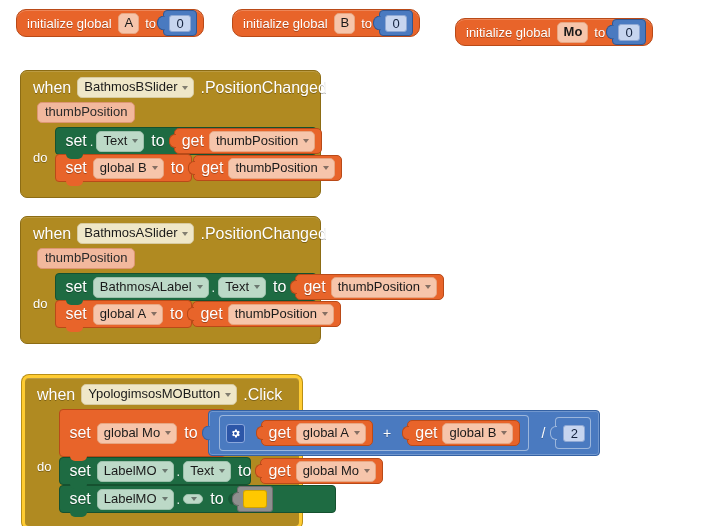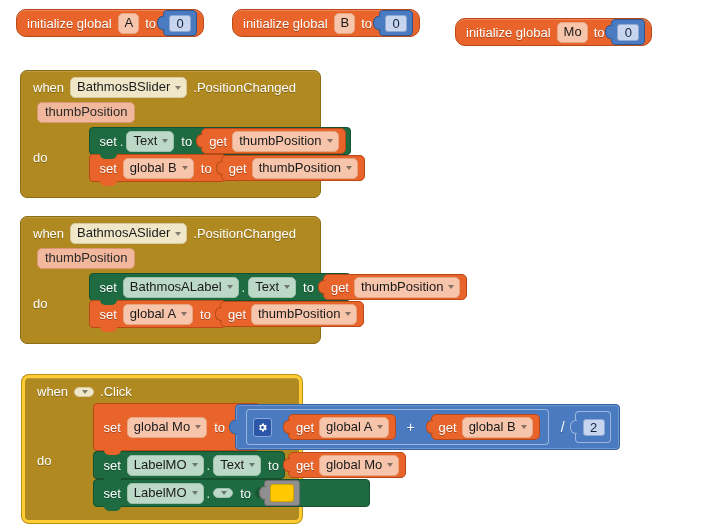--- a/index.html
+++ b/index.html
@@ -20,21 +20,21 @@
     box-sizing: border-box;
   }
   .row {
     display: flex;
     align-items: center;
   }
 
   
   .kw {
     color: #ffffff;
-    font-size: 13px;
+    font-size: 16px;
     white-space: nowrap;
     text-shadow: 0 1px 0 rgba(0,0,0,.30);
   }
 
   
   .field {
     display: inline-flex;
     align-items: center;
     gap: 4px;
     border-radius: 5px;
@@ -136,21 +136,21 @@
     align-items: center;
     padding: 0 0 0 12px;
   }
   .do-label {
     color: #ffffff;
     font-size: 13px;
     padding-top: 6px;
     margin-right: 8px;
     text-shadow: 0 1px 0 rgba(0,0,0,.30);
   }
-  .stack { position: relative; margin-left: 34px; }
+  .stack { position: relative; }
   .when-foot { height: 16px; }
 
   
   .stmt {
     position: relative;
     display: flex;
     align-items: center;
     height: 26px;
     padding: 0 6px 0 9px;
     border-radius: 4px;
@@ -331,21 +331,21 @@
     <span>B</span>
   </span>
   <span class="kw" style="margin-left:6px;">to</span>
   <span class="numplug">
     <span class="numfield">0</span>
   </span>
 </div>
 
 <div class="blk init row" style="left:455px; top:18px;">
   <span class="kw">initialize global</span>
-  <span class="field f-orange" style="margin-left:6px;">
+  <span class="field f-orange" style="margin-left:6px;font-weight:bold;">
     <span>Mo</span>
   </span>
   <span class="kw" style="margin-left:6px;">to</span>
   <span class="numplug">
     <span class="numfield">0</span>
   </span>
 </div>
 
 <div class="blk when" style="left:20px; top:70px; width:301px;">
 
@@ -471,20 +471,21 @@
     </div>
   </div>
   <div class="when-foot"></div>
 </div>
 
 <div class="blk when selected" style="left:22px; top:375px; width:280px;">
 
   <div class="when-head" style="padding-bottom:4px;">
     <span class="kw">when</span>
     <span class="field f-olive">
+      <span>YpologimsosMOButton</span>
       <span class="caret"></span>
     </span>
     <span class="kw">.Click</span>
   </div>
 
   <div class="do-wrap">
     <span class="do-label" style="padding-top:12px;">do</span>
     <div class="stack">
 
       <div class="stmt s-orange" style="height:46px; width:150px; align-items:center;">

